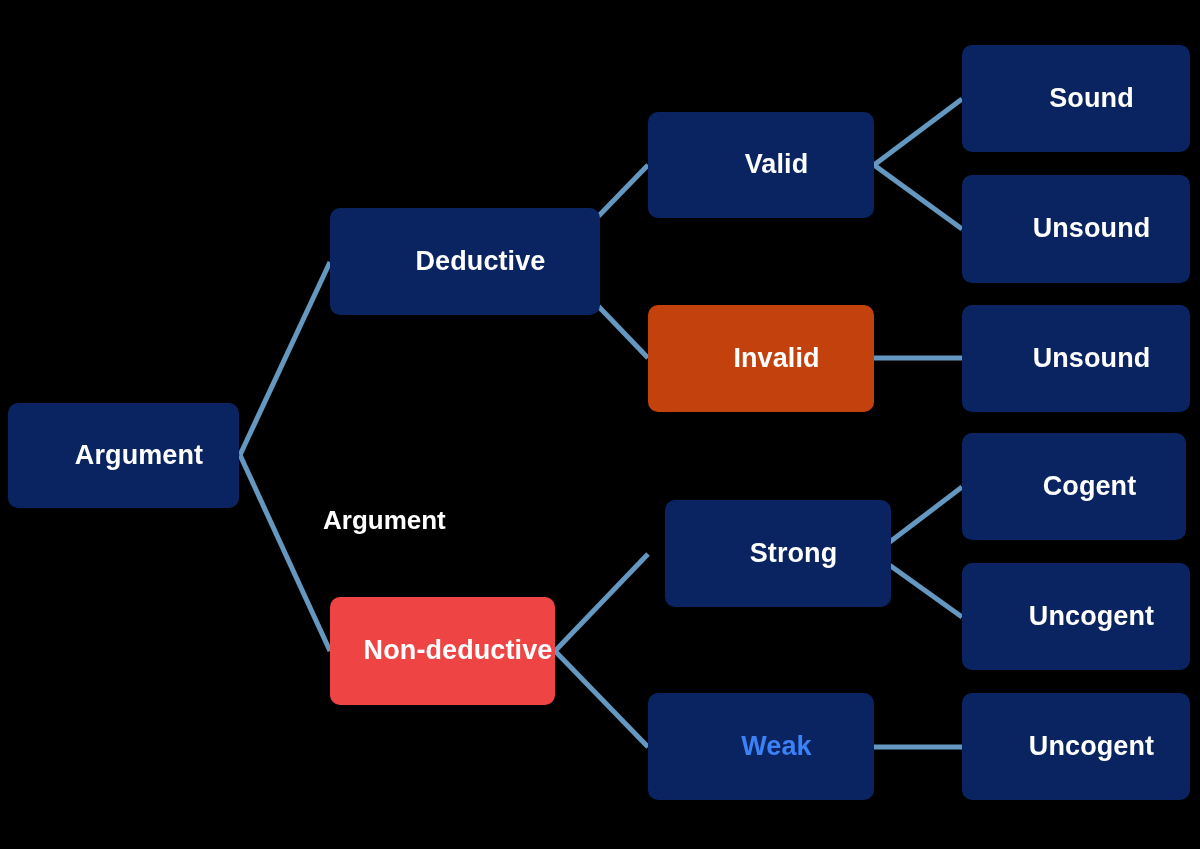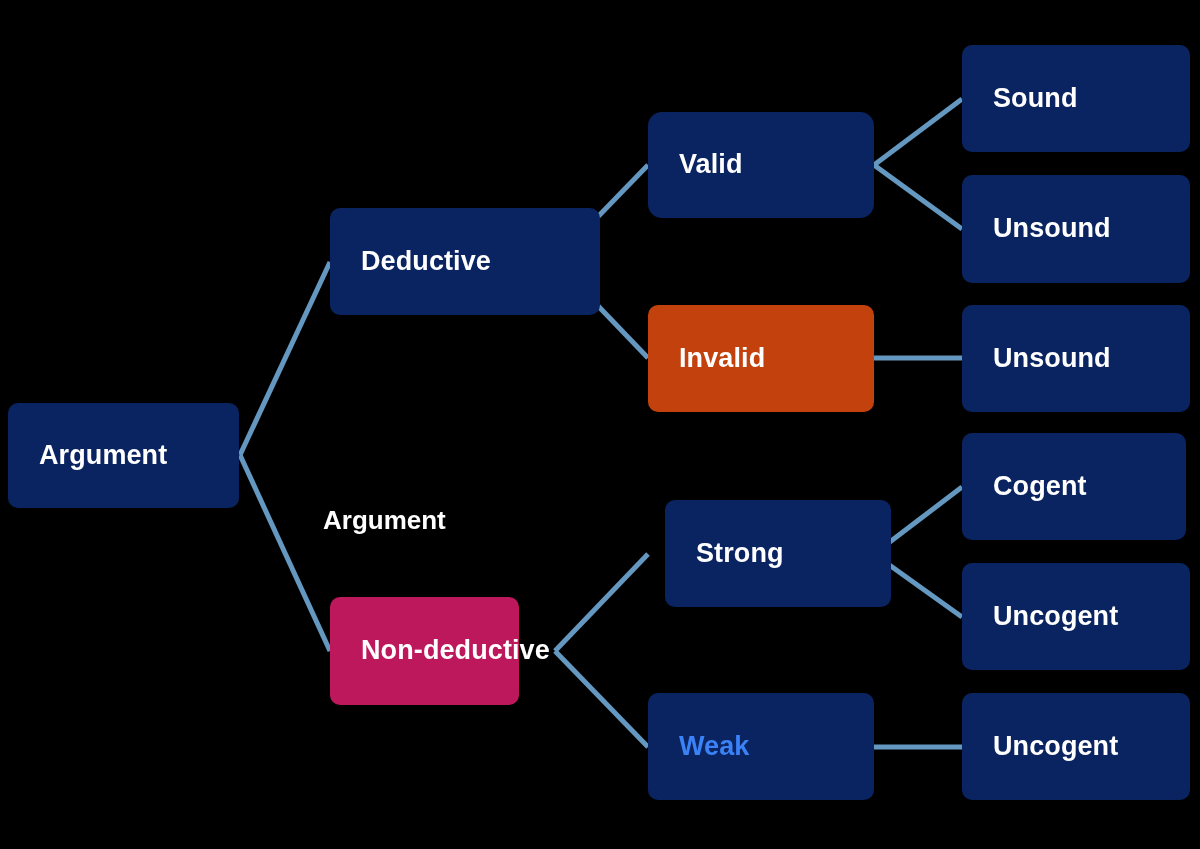--- a/index.html
+++ b/index.html
@@ -26,21 +26,21 @@
     height: 849px;
     pointer-events: none;
   }
   .node {
     position: absolute;
     box-sizing: border-box;
     background: #0A2461;
     border-radius: 10px;
     display: flex;
     align-items: center;
-    justify-content: flex-start;
+    justify-content: center;
     color: #FFFFFF;
     text-align: center;
     z-index: 2;
     padding-left: 31px;
   }
   .node-label {
     font-size: 27px;
     font-weight: 700;
     letter-spacing: 0.1px;
     line-height: 1.1;
@@ -74,24 +74,24 @@
       <line x1="874" y1="554" x2="962" y2="617" stroke="#6498C0" stroke-width="5" stroke-linecap="butt"></line>
       <line x1="874" y1="747" x2="962" y2="747" stroke="#6498C0" stroke-width="5" stroke-linecap="butt"></line>
     </svg>
   <div id="node-layer">
       <div class="node" style="left: 8px; top: 403px; width: 231px; height: 105px; background: rgb(10, 36, 97);">
         <span class="node-label" style="color: rgb(255, 255, 255);">Argument</span>
       </div>
       <div class="node" style="left: 330px; top: 208px; width: 270px; height: 107px; background: rgb(10, 36, 97);">
         <span class="node-label" style="color: rgb(255, 255, 255);">Deductive</span>
       </div>
-      <div class="node" style="left: 330px; top: 597px; width: 189px; height: 108px; background: #be185d;">
+      <div class="node" style="left: 330px; top: 597px; width: 225px; height: 108px; background: #ef4444;">
         <span class="node-label" style="color: rgb(255, 255, 255);">Non-deductive</span>
       </div>
-      <div class="node" style="left: 648px; top: 112px; width: 226px; height: 106px; background: rgb(10, 36, 97); border-radius: 14px;">
+      <div class="node" style="left: 648px; top: 112px; width: 226px; height: 106px; background: rgb(10, 36, 97);">
         <span class="node-label" style="color: rgb(255, 255, 255);">Valid</span>
       </div>
       <div class="node" style="left: 648px; top: 305px; width: 226px; height: 107px; background: #c2410c;">
         <span class="node-label" style="color: rgb(255, 255, 255);">Invalid</span>
       </div>
       <div class="node" style="left: 648px; top: 500px; width: 226px; height: 107px; background: rgb(10, 36, 97); margin-left: 17px;">
         <span class="node-label" style="color: rgb(255, 255, 255);">Strong</span>
       </div>
       <div class="node" style="left: 648px; top: 693px; width: 226px; height: 107px; background: rgb(10, 36, 97);">
         <span class="node-label" style="color: #3b82f6;">Weak</span>

